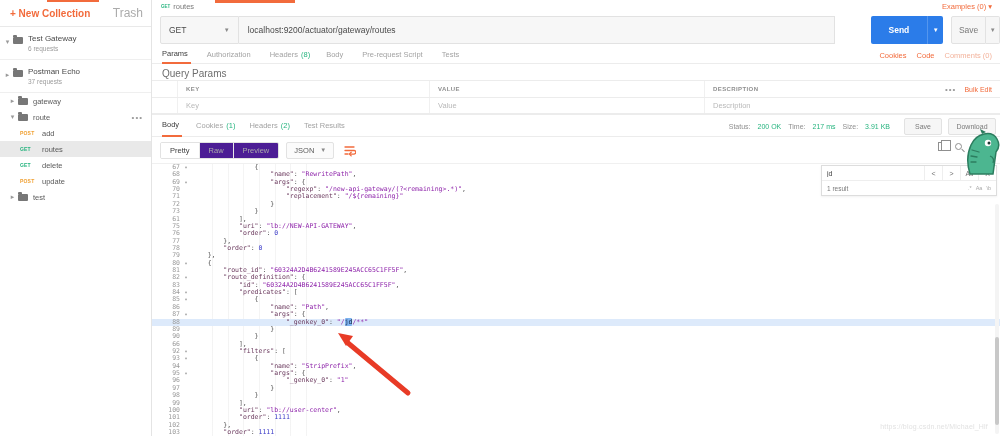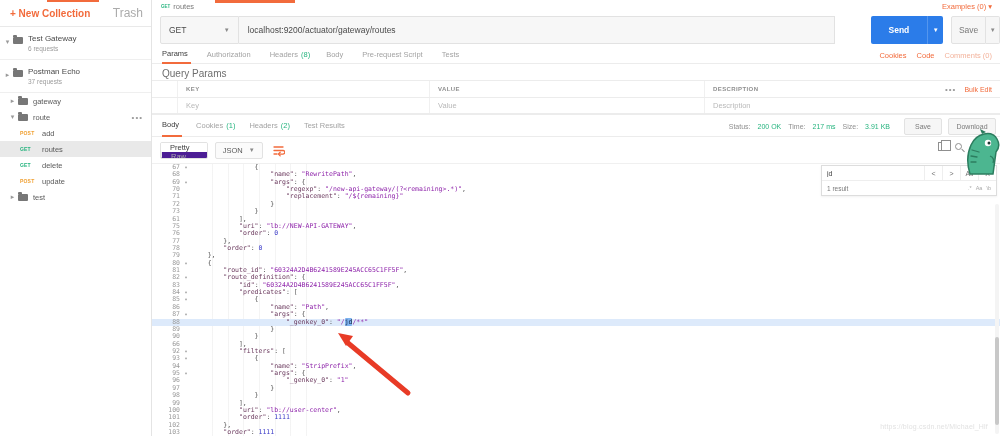--- a/index.html
+++ b/index.html
@@ -77,21 +77,21 @@
   .resptab.active { color:#3c3c3c; border-bottom:2px solid #f26b3c; }
   .resptab .cnt { color:#26b47f; }
   .respmeta { position:absolute; right:110px; top:0; height:23px; display:flex; align-items:center; gap:7px; font-size:7px; color:#8f8f8f; }
   .respmeta b { color:#26b47f; font-weight:normal; }
   .mini-btn { position:absolute; top:3px; height:17px; background:#f6f6f6; border:1px solid #e2e2e2; border-radius:2px; font-size:7px; color:#7a7a7a; display:flex; align-items:center; justify-content:center; }
   .btn-rsave { right:58px; width:38px; }
   .btn-download { right:4px; width:48px; }
 
   
   .rtoolbar { position:absolute; left:0; top:137px; width:848px; height:26px; display:flex; align-items:center; }
-  .seg { display:flex; margin-left:8px; border:1px solid #e2e2e2; border-radius:2px; overflow:hidden; height:17px;flex-direction:column; }
+  .seg { display:flex; margin-left:8px; border:1px solid #e2e2e2; border-radius:2px; overflow:hidden; height:17px; }
   .seg-btn { font-size:7.5px; color:#ababab; padding:0 9px; display:flex; align-items:center; background:#4c1d95; border-left:1px solid #e9e9e9; }
   .seg-btn:first-child { border-left:none; }
   .seg-btn.active { color:#3c3c3c; background:#fff; }
   .fmt-dd { margin-left:7px; height:17px; border:1px solid #e2e2e2; border-radius:2px; background:#fbfbfb; display:flex; align-items:center; gap:6px; padding:0 7px; font-size:7.5px; color:#5a5a5a; }
   .fmt-dd .dd { font-size:6px; color:#8a8a8a; }
   .wrap-icon { margin-left:7px; width:17px; height:17px; border-radius:2px; display:flex; align-items:center; justify-content:center; }
   .tool-icons { position:absolute; right:38px; top:5px; display:flex; gap:9px; align-items:center; }
   .copy-icon { width:8px; height:9px; border:1px solid #8f8f8f; position:relative; background:#fff; }
   .copy-icon::before { content:""; position:absolute; left:2px; top:-3px; width:8px; height:9px; border:1px solid #8f8f8f; background:#fff; }
   .search-icon { width:7px; height:7px; border:1.3px solid #8f8f8f; border-radius:50%; position:relative; }

